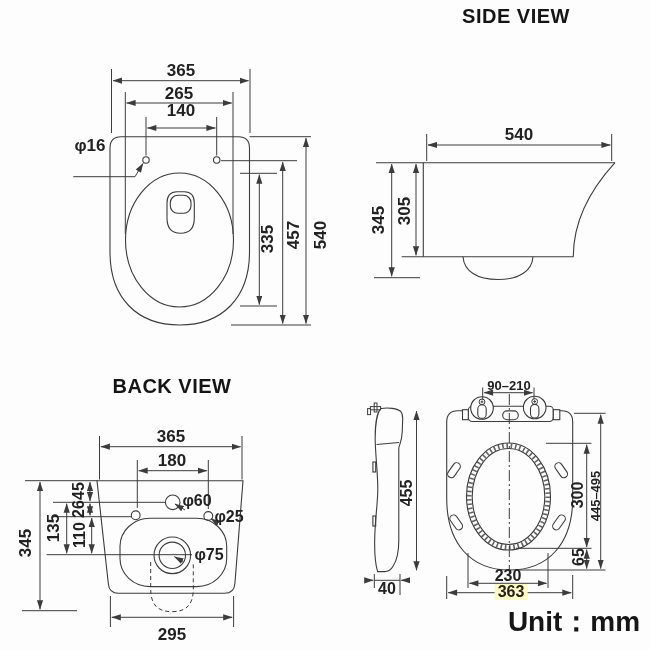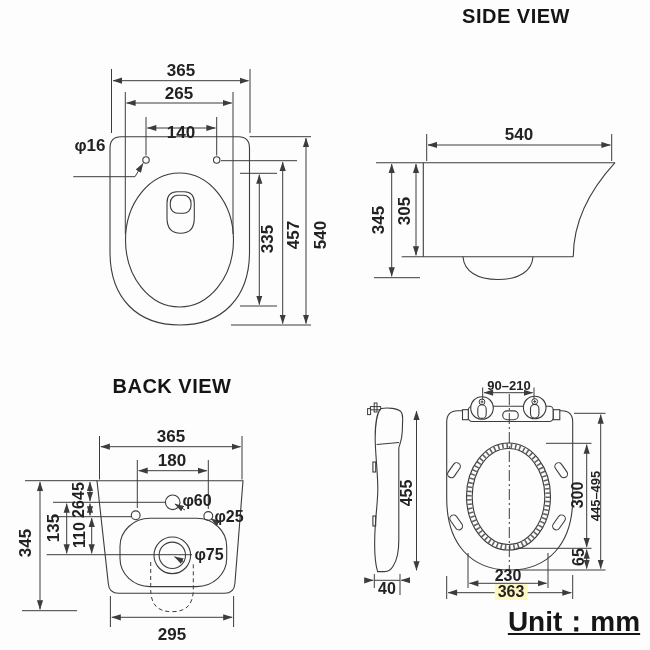--- a/index.html
+++ b/index.html
@@ -6,21 +6,21 @@
   #stage{position:relative;width:650px;height:650px;background:#fdfdfd;overflow:hidden;
          font-family:"Liberation Sans",sans-serif;}
   svg{position:absolute;left:0;top:0;}
   .lbl{position:absolute;color:#222;white-space:nowrap;line-height:1;
        transform:translate(-50%,-50%);font-family:"Liberation Sans",sans-serif;}
   .rot{transform:translate(-50%,-50%) rotate(-90deg);}
   .title{font-size:20px;font-weight:700;letter-spacing:.5px;color:#151515;}
   .f17{font-size:17px;font-weight:700;}
   .f16{font-size:16px;font-weight:700;}
   .f13{font-size:13px;font-weight:700;}
-  .unit{font-size:28px;font-weight:700;color:#161616;text-decoration:underline;}
+  .unit{font-size:28px;font-weight:700;color:#161616;}
   .wbg{background:#fef9c3;padding:0 3px;}
 </style>
 </head>
 <body>
 
 <div id="stage">
 
 <svg width="650" height="650" viewBox="0 0 650 650">
   <defs>
     <marker id="ae" markerWidth="10" markerHeight="7" refX="9" refY="3.5" orient="auto" markerUnits="userSpaceOnUse">
@@ -178,21 +178,21 @@
     <line x1="572.7" y1="575" x2="572.7" y2="599"></line>
     <line x1="448.1" y1="592.7" x2="571.3" y2="592.7" marker-start="url(#as)" marker-end="url(#ae)"></line>
   </g>
 </svg>
 
 <div class="lbl title" style="left:516px;top:16px">SIDE VIEW</div>
 <div class="lbl title" style="left:172px;top:386px">BACK VIEW</div>
 
 <div class="lbl f17" style="left:181px;top:70px">365</div>
 <div class="lbl f17" style="left:179px;top:93px">265</div>
-<div class="lbl f17" style="left:181px;top:132px">140</div>
+<div class="lbl f17" style="left:181px;top:110px">140</div>
 <div class="lbl f17" style="left:90px;top:145px">φ16</div>
 <div class="lbl f17 rot" style="left:267px;top:239px">335</div>
 <div class="lbl f17 rot" style="left:293px;top:235px">457</div>
 <div class="lbl f17 rot" style="left:320px;top:235px">540</div>
 
 <div class="lbl f17" style="left:519px;top:134px">540</div>
 <div class="lbl f17 rot" style="left:378px;top:220px">345</div>
 <div class="lbl f17 rot" style="left:404px;top:211px">305</div>
 
 <div class="lbl f17" style="left:171px;top:436px">365</div>

